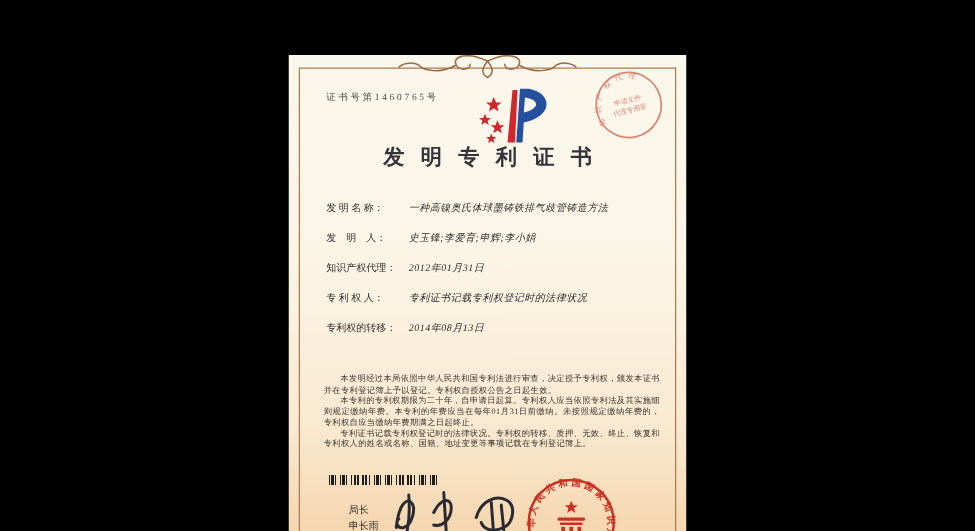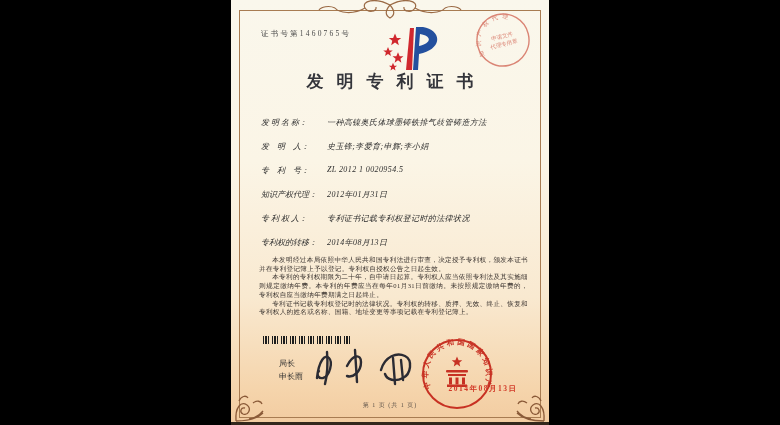--- a/index.html
+++ b/index.html
@@ -1,21 +1,21 @@
 <!DOCTYPE html>
 <html><head>
 <meta charset="utf-8">
 <style>
   html,body{margin:0;padding:0;}
   body{
     width:780px;height:425px;overflow:hidden;position:relative;
     background:#000;
     font-family:"Liberation Serif","DejaVu Serif",serif;
   }
-  .stage{position:absolute;inset:0;}
+  .stage{position:absolute;inset:0;margin-top:44px;}
   
   .certificate{
     position:absolute;left:231px;top:0;width:318px;height:425px;
     background:linear-gradient(180deg,#faf7ec 0%,#fbf5e6 38%,#f9e9d0 70%,#f5d4ab 92%,#f2cba0 100%);
     box-shadow:0 0 8px rgba(0,0,0,.6);
   }
   .bottom-edge{position:absolute;left:0;right:0;bottom:0;height:3px;background:#33271c;}
   .frame{
     position:absolute;left:8px;right:8px;top:10px;bottom:7px;
     border:1px solid #a87c52;
@@ -36,21 +36,21 @@
   .logo{position:absolute;left:152px;top:25px;}
   .title{
     position:absolute;left:0;right:0;top:70px;
     text-align:center;font-size:17px;color:#34353b;
     letter-spacing:13px;text-indent:13px;font-weight:700;
   }
   
   .fields{position:absolute;left:30px;right:18px;top:117px;}
   .field-row{display:flex;height:24px;align-items:flex-start;}
   .field-label{
-    width:66px;flex:0 0 66px;font-size:8px;color:#2e2e2e;white-space:pre;font-style:italic;
+    width:66px;flex:0 0 66px;font-size:8px;color:#2e2e2e;white-space:pre;
   }
   .field-value{font-size:8px;color:#2e2e2e;letter-spacing:.4px;font-style:italic;}
   
   .body-text{position:absolute;left:28px;right:21px;top:256px;}
   .body-text p{
     margin:0;font-size:6.6px;line-height:8.7px;color:#3b3430;
     text-align:justify;text-indent:2em;letter-spacing:.3px;
   }
   
   .barcode{
@@ -131,24 +131,20 @@
     <div class="title">发明专利证书</div>
 
     <div class="fields">
       <div class="field-row">
         <span class="field-label">发 明 名 称：</span>
         <span class="field-value">一种高镍奥氏体球墨铸铁排气歧管铸造方法</span>
       </div>
       <div class="field-row">
         <span class="field-label">发　明　人：</span>
         <span class="field-value">史玉锋;李爱育;申辉;李小娟</span>
-      </div>
-      <div class="field-row">
-        <span class="field-label">专　利　号：</span>
-        <span class="field-value">ZL 2012 1 0020954.5</span>
       </div>
       <div class="field-row">
         <span class="field-label">知识产权代理：</span>
         <span class="field-value">2012年01月31日</span>
       </div>
       <div class="field-row">
         <span class="field-label">专 利 权 人：</span>
         <span class="field-value">专利证书记载专利权登记时的法律状况</span>
       </div>
       <div class="field-row">

